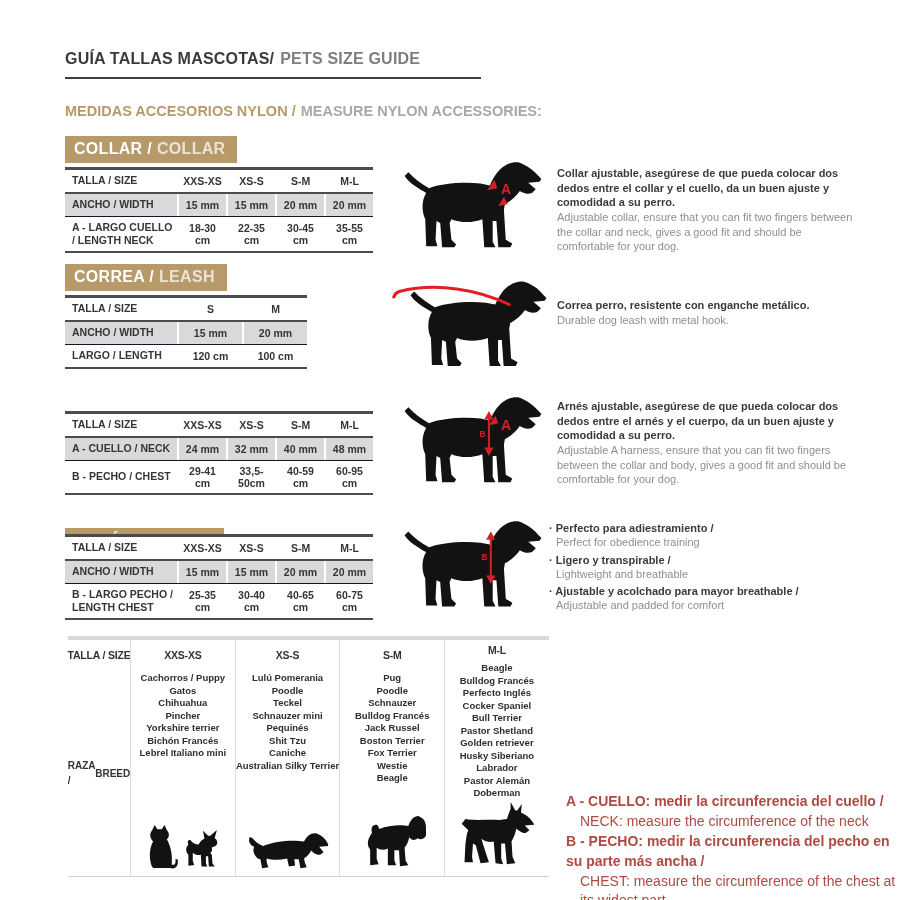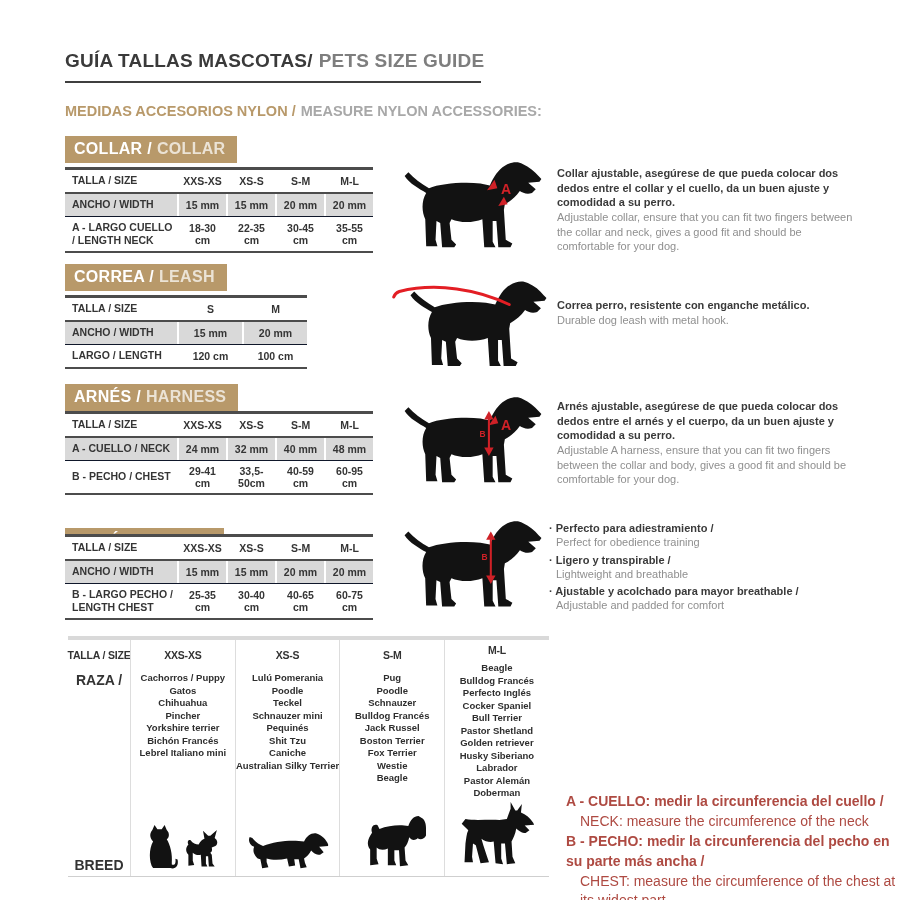--- a/index.html
+++ b/index.html
@@ -12,21 +12,21 @@
   }
   *{margin:0;padding:0;box-sizing:border-box;}
   html,body{background:#fff;}
   .page{
     position:relative;width:900px;height:900px;background:#fff;overflow:hidden;
     font-family:"Liberation Sans",sans-serif;color:var(--text-dark);
   }
   
   .title{
     position:absolute;left:65px;top:50px;width:416px;
-    font-size:19px;font-weight:bold;letter-spacing:.2px;
+    font-size:16px;font-weight:bold;letter-spacing:.2px;
     padding-bottom:9px;border-bottom:2px solid #3f3f3f;white-space:nowrap;
   }
   .title .t-es{color:var(--text-dark);}
   .title .t-en{color:#7e7e7e;margin-left:6px;}
   .subtitle{position:absolute;left:65px;top:103px;font-size:14.5px;font-weight:bold;white-space:nowrap;}
   .subtitle .s-es{color:var(--accent-tan);}
   .subtitle .s-en{color:#a8a8a8;margin-left:5px;}
   
   .badge{
     position:absolute;background:var(--accent-tan);color:#fff;
@@ -58,22 +58,22 @@
   .bigtable{
     position:absolute;left:68px;top:636px;width:481px;height:241px;
     display:flex;border-top:4px solid var(--row-shade);border-bottom:1px solid #cfcfcf;background:#fff;
   }
   .bt-col{width:104.7px;display:flex;flex-direction:column;border-left:1px solid #ddd;}
   .bt-first{width:62px;border-left:none;}
   .bt-head{height:30px;display:flex;align-items:center;justify-content:center;
     font-weight:bold;font-size:10.5px;color:#333;white-space:nowrap;letter-spacing:-.2px;}
   .bt-breeds{text-align:center;font-size:9.5px;font-weight:bold;line-height:1.32;color:#2e2e2e;padding-top:2px;}
   .bt-animal{margin-top:auto;display:flex;align-items:flex-end;justify-content:center;gap:5px;padding-bottom:6px;}
-  .bt-rowlabel{flex:1;display:flex;flex-direction:column;align-items:center;justify-content:space-between;
-    font-weight:bold;font-size:14px;color:#333;line-height:1.5;}
+  .bt-rowlabel{flex:1;display:flex;flex-direction:row;align-items:center;justify-content:center;
+    font-weight:bold;font-size:10px;color:#333;line-height:1.5;}
   
   .footnotes{position:absolute;left:566px;top:792px;width:334px;font-size:14px;line-height:1.42;color:var(--note-red);}
   .fn-es{font-weight:bold;}
   .fn-en{padding-left:14px;}
   
   .illus{position:absolute;}
   .dogfill{fill:#121212;}
   .mk{fill:var(--marking-red);}
   .mark{font-family:"Liberation Sans",sans-serif;font-weight:bold;font-size:15px;fill:var(--marking-red);}
   .mark-s{font-family:"Liberation Sans",sans-serif;font-weight:bold;font-size:9px;fill:var(--marking-red);}
@@ -159,23 +159,20 @@
   </div>
   <svg class="illus" style="left:390px;top:267px;" width="163" height="103" viewBox="0 0 175 110">
     <use href="#glab" x="15"></use>
     <path class="leash" d="M128,40 C95,24 50,16 10,26 C7,27 5,29 4,32"></path>
   </svg>
   <div class="desc" style="left:557px;top:298px;">
     <div class="d-es">Correa perro, resistente con enganche metálico.</div>
     <div class="d-en">Durable dog leash with metal hook.</div>
   </div>
 
-  <div class="badge" style="left:65px;top:384px;">
-    <span class="b-es">ARNÉS /</span><span class="b-en">HARNESS</span>
-  </div>
   <div class="stable" style="left:65px;top:411px;width:308px;">
     <div class="srow header rh22">
       <div class="cell c-label">TALLA / SIZE</div>
       <div class="cell c-val">XXS-XS</div>
       <div class="cell c-val">XS-S</div>
       <div class="cell c-val">S-M</div>
       <div class="cell c-val">M-L</div>
     </div>
     <div class="srow shaded rh22">
       <div class="cell c-label">A - CUELLO / NECK</div>

